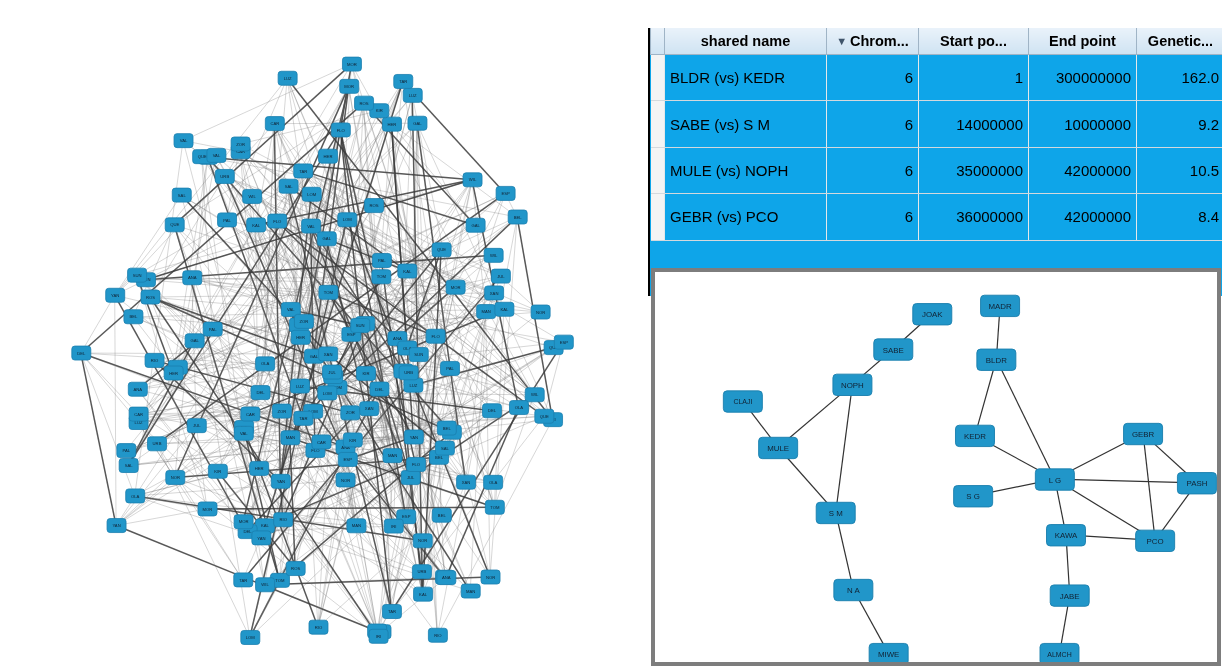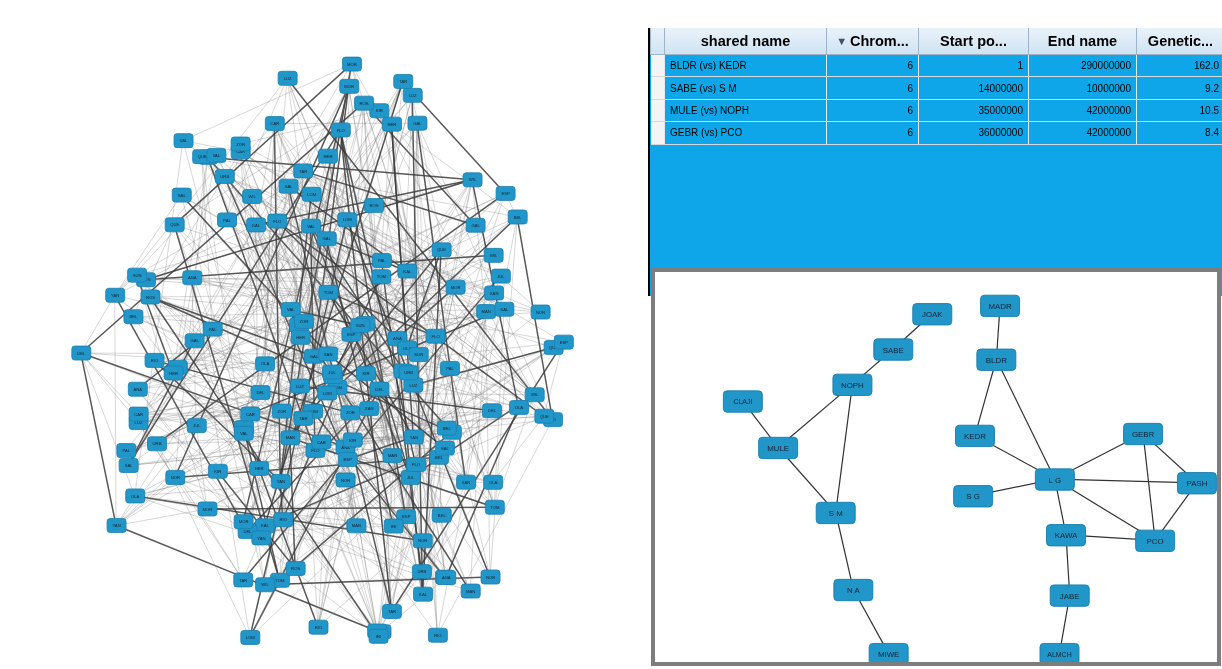--- a/index.html
+++ b/index.html
@@ -63,24 +63,24 @@
     font-size: 14.5px;
     text-align: center;
     padding: 0 4px;
     white-space: nowrap;
     overflow: hidden;
   }
   table.data-table td {
     border-bottom: 1px solid #d4d9dd;
     border-right: 1px solid #e4e8ea;
     height: 21.4px;
-    padding: 0 5px;
+    padding: 12px 5px;
     white-space: nowrap;
     overflow: hidden;
-    font-size: 10px;
+    font-size: 15px;
   }
   td.num { text-align: right; }
   td.txt { text-align: left; }
   .colgutter { width: 14px; background: #f4f4f4; }
   th.gutter {
     background: linear-gradient(#e9f2fa, #cfe3f2);
     border-right: 1px solid #9fb4c6;
   }
   .filter-icon { display:inline-block; margin-right:3px; color:#40556b; font-size:11px; vertical-align:1px;}
 
@@ -1365,31 +1365,31 @@
         <col style="width:88px">
       </colgroup>
       <thead>
         <tr>
           <th class="gutter"></th>
           <th>shared name</th>
           <th>
             <span class="filter-icon">▼</span><span>Chrom...</span>
           </th>
           <th>Start po...</th>
-          <th>End name</th>
+          <th>End point</th>
           <th>Genetic...</th>
         </tr>
       </thead>
       <tbody id="table-body">
           <tr>
             <td class="colgutter"></td>
             <td class="txt">BLDR (vs) KEDR</td>
             <td class="num">6</td>
             <td class="num">1</td>
-            <td class="num">290000000</td>
+            <td class="num">300000000</td>
             <td class="num">162.0</td>
           </tr>
           <tr>
             <td class="colgutter"></td>
             <td class="txt">SABE (vs) S M</td>
             <td class="num">6</td>
             <td class="num">14000000</td>
             <td class="num">10000000</td>
             <td class="num">9.2</td>
           </tr>

